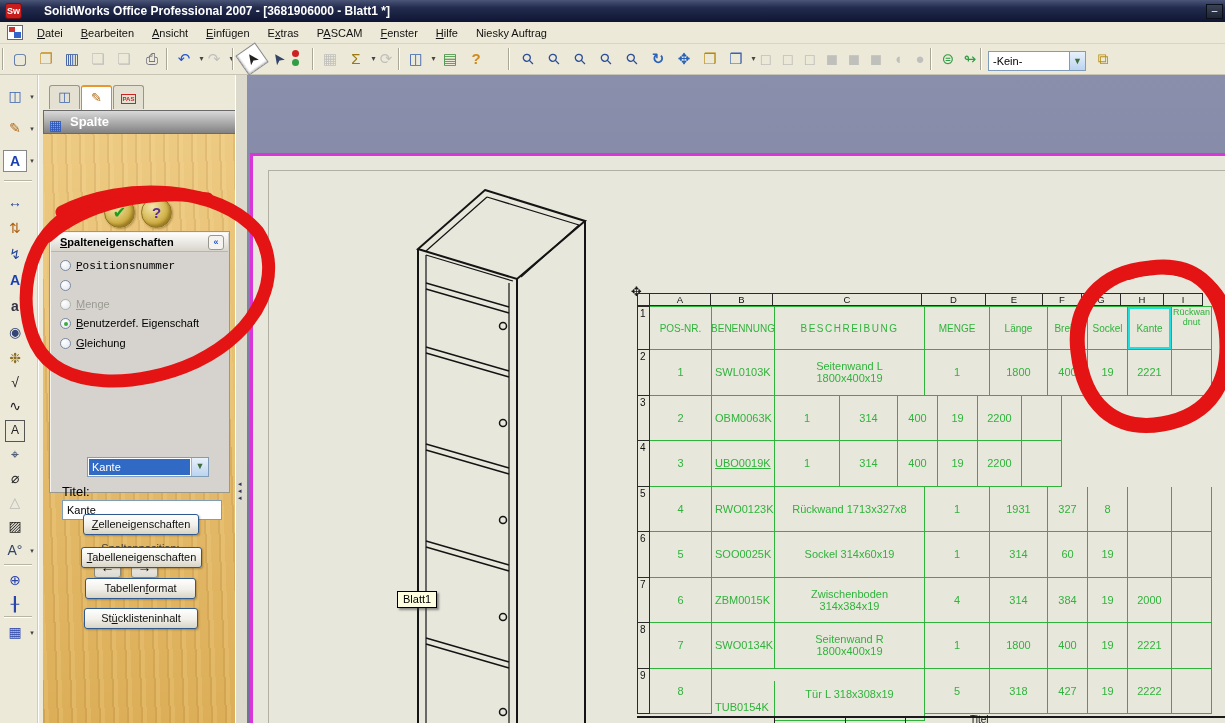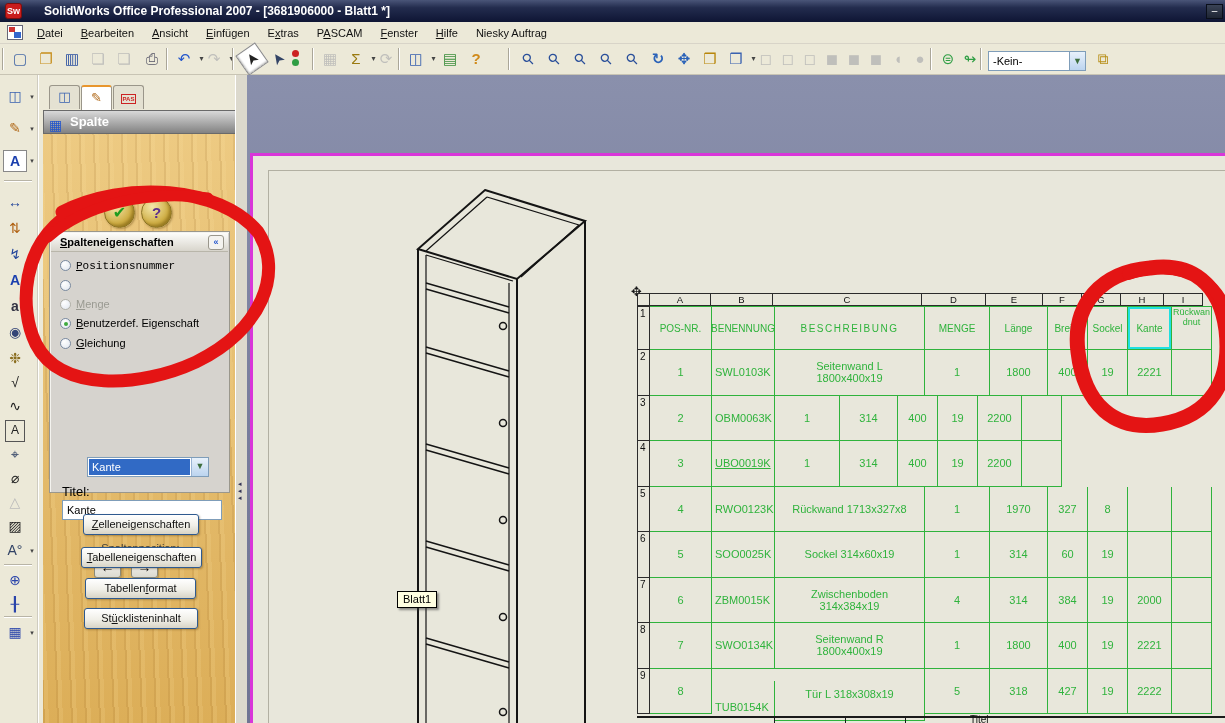--- a/index.html
+++ b/index.html
@@ -337,21 +337,21 @@
       <div class="bcell gc dcell" style="width: 40px; height: 45.5px;">19</div>
       <div class="bcell gc dcell" style="width: 44px; height: 45.5px;">2200</div>
       <div class="bcell gc dcell" style="width: 40px; height: 45.5px;"></div>
     </div>
     <div class="brow">
       <div class="bcell numc" style="width: 13px; height: 45.5px;">5</div>
       <div class="bcell gc dcell" style="width: 62px; height: 45.5px;">4</div>
       <div class="bcell gc dcell leftal" style="width: 63px; height: 45.5px;">RWO0123K</div>
       <div class="bcell gc dcell" style="width: 150px; height: 45.5px;">Rückwand 1713x327x8</div>
       <div class="bcell gc dcell" style="width: 65px; height: 45.5px;">1</div>
-      <div class="bcell gc dcell" style="width: 58px; height: 45.5px;">1970</div>
+      <div class="bcell gc dcell" style="width: 58px; height: 45.5px;">1931</div>
       <div class="bcell gc dcell" style="width: 40px; height: 45.5px;">327</div>
       <div class="bcell gc dcell" style="width: 40px; height: 45.5px;">8</div>
       <div class="bcell gc dcell" style="width: 44px; height: 45.5px;"></div>
       <div class="bcell gc dcell" style="width: 40px; height: 45.5px;"></div>
     </div>
     <div class="brow">
       <div class="bcell numc" style="width: 13px; height: 45.5px;">6</div>
       <div class="bcell gc dcell" style="width: 62px; height: 45.5px;">5</div>
       <div class="bcell gc dcell leftal" style="width: 63px; height: 45.5px;">SOO0025K</div>
       <div class="bcell gc dcell" style="width: 150px; height: 45.5px;">Sockel 314x60x19</div>

